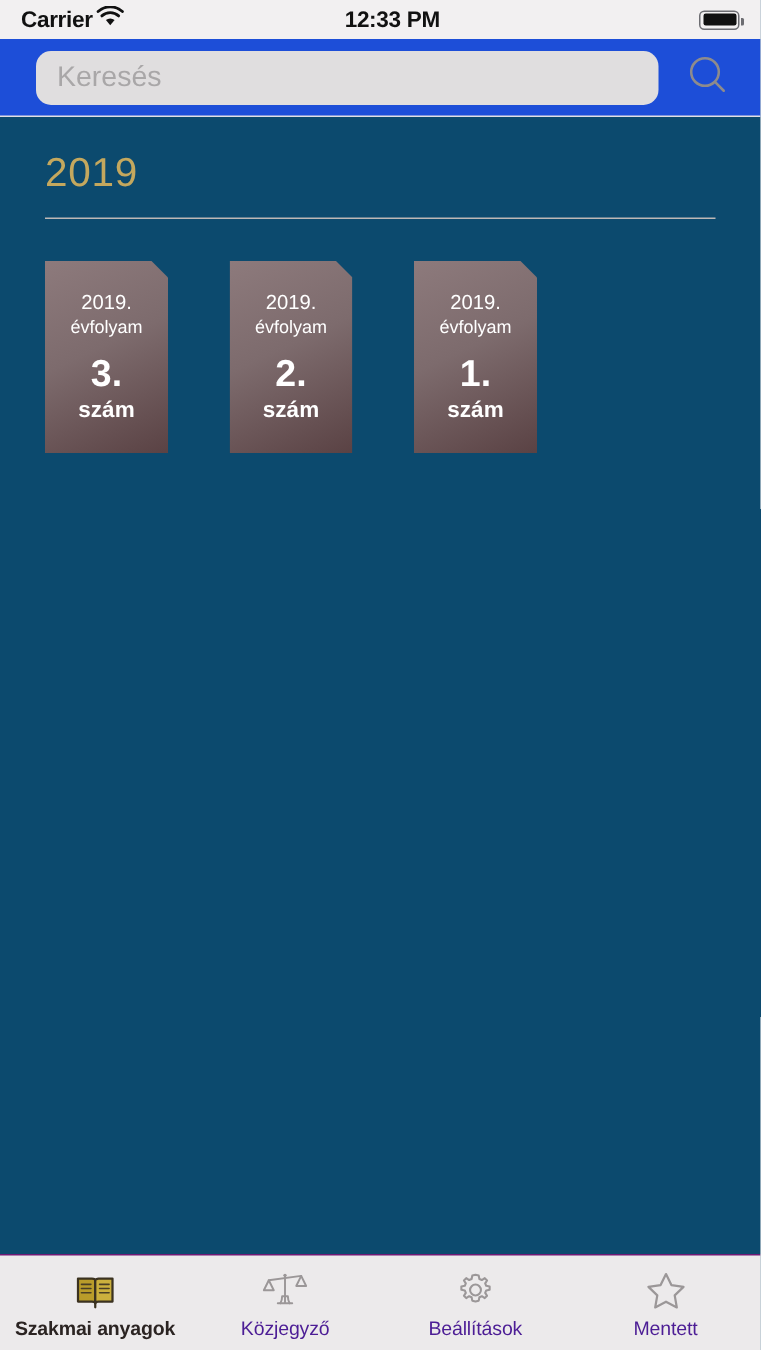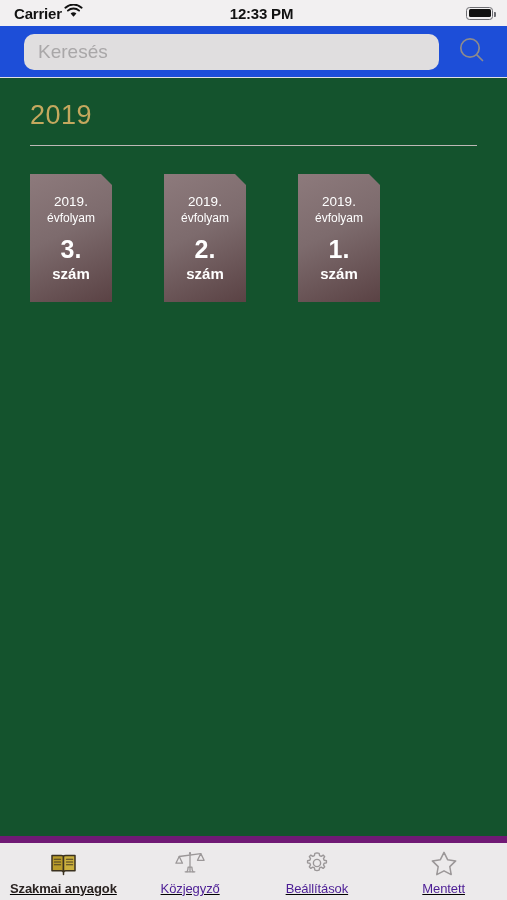--- a/index.html
+++ b/index.html
@@ -54,51 +54,50 @@
     font-family:"Liberation Sans", sans-serif;
     font-size:19px; color:#2c2c2e;
   }
   .search-field input::placeholder { color:#a9a7a8; }
   .search-btn {
     width:38px; height:38px; display:flex; align-items:center; justify-content:center;
     cursor:pointer; background:none; border:none;
   }
 
   
-  .content { flex:1; background:#14532d; padding:0 30px; overflow:hidden; position:relative; }
+  .content { flex:1; background:#0c4a6e; padding:0 30px; overflow:hidden; position:relative; }
   .year-head {
     padding-top:22px;
     font-size:27px; color:#c4a85e; font-weight:normal; letter-spacing:0.5px;
   }
   .year-rule { margin-top:14px; height:1px; background:#bdb8b6; }
 
-  .shelf { margin-top:28px; display:flex; gap:52px; }
+  .shelf { margin-top:28px; display:flex; gap:41px; }
   .book {
     position:relative;
     width:82px; height:128px;
     cursor:pointer;
     background:linear-gradient(155deg,#8d7a7c 0%,#7d6b6d 45%,#5a4244 100%);
     clip-path:polygon(0 0, calc(100% - 11px) 0, 100% 11px, 100% 100%, 0 100%);
     box-shadow:1px 2px 3px rgba(0,0,0,0.28);
     display:flex; flex-direction:column;
     align-items:center; justify-content:center;
     color:#fff; text-align:center; padding:0 4px;
   }
   .bk-year { font-size:13.5px; line-height:16px; font-weight:normal; }
   .bk-vol  { font-size:12px; line-height:16px; font-weight:normal; }
   .bk-num  { font-size:25px; line-height:30px; font-weight:bold; margin-top:8px; }
   .bk-unit { font-size:15px; line-height:18px; font-weight:bold; margin-top:1px; }
 
   
   .tabbar {
     flex:0 0 64px; height:64px;
     background:#eceaeb;
-    border-top:7px solid #701a75;
+    border-top:1px solid #701a75;
     display:flex;
-    text-decoration:underline;
   }
   .tab {
     flex:1; display:flex; flex-direction:column;
     align-items:center; justify-content:center; gap:5px;
     cursor:pointer; padding-top:2px;
   }
   .tab .tab-ico { height:26px; display:flex; align-items:flex-end; justify-content:center; }
   .tab-label { font-size:13px; color:#4c1d95; letter-spacing:-0.1px; }
   .tab.active .tab-label { color:#2b2422; font-weight:bold; }
 </style>

